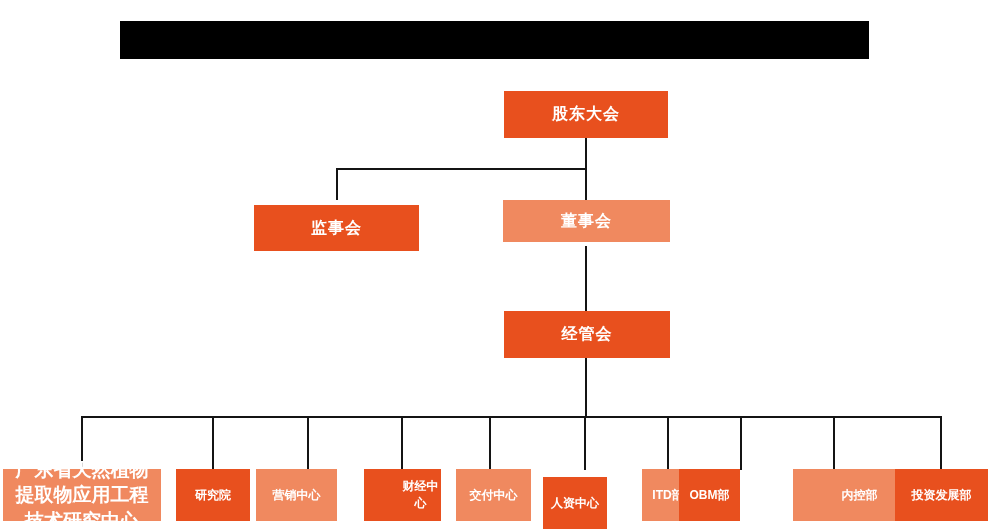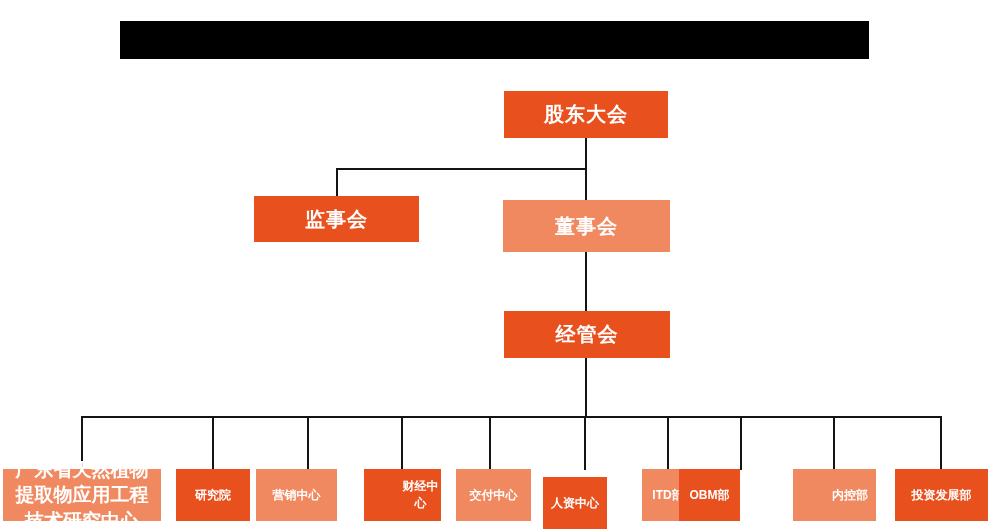--- a/index.html
+++ b/index.html
@@ -28,35 +28,35 @@
   .h{height:2px;}
   .node{
     position:absolute;
     display:flex;align-items:center;justify-content:center;
     color:var(--node_text);
     font-weight:700;
     text-align:center;
   }
   .tone-primary{background:var(--primary);}
   .tone-secondary{background:var(--secondary);}
-  .lvl{font-size:20px;letter-spacing:1px;}
+  .lvl{font-size:16px;letter-spacing:1px;}
   .n-shareholders{left:504px;top:91px;width:164px;height:47px;}
-  .n-supervisory{left:254px;top:196px;width:165px;height:46px;}
-  .n-board{left:503px;top:200px;width:167px;height:52px;}
+  .n-supervisory{left:254px;top:205px;width:165px;height:46px;}
+  .n-board{left:503px;top:200px;width:167px;height:42px;}
   .n-management{left:504px;top:311px;width:166px;height:47px;}
   .dept{top:469px;height:52px;font-size:12px;}
   .d1{left:3px;width:158px;font-size:19px;line-height:1.35;padding:0 4px;}
   .d2{left:176px;width:74px;}
   .d3{left:256px;width:81px;}
   .d4{left:364px;width:77px;padding-left:36px;}
   .d5{left:456px;width:75px;justify-content:center;}
   .d6{left:543px;width:64px;margin-top:8px;}
   .d7{left:642px;width:52px;}
   .d8{left:679px;width:61px;}
-  .d9{left:793px;width:83px;padding-left:31px;}
+  .d9{left:793px;width:102px;padding-left:31px;}
   .d10{left:895px;width:93px;text-align:center;}
   
   .c-sh-down{left:585px;top:137px;height:63px;}
   .c-top-h{left:336px;top:168px;width:251px;}
   .c-sup-drop{left:336px;top:168px;height:32px;}
   .c-board-mgmt{left:585px;top:246px;height:65px;}
   .c-mgmt-rail{left:585px;top:357px;height:61px;}
   .c-rail{left:81px;top:416px;width:861px;}
   .drop{top:416px;height:54px;}
   .p1{left:81px;}  .p2{left:212px;} .p3{left:307px;} .p4{left:401px;} .p5{left:489px;}

